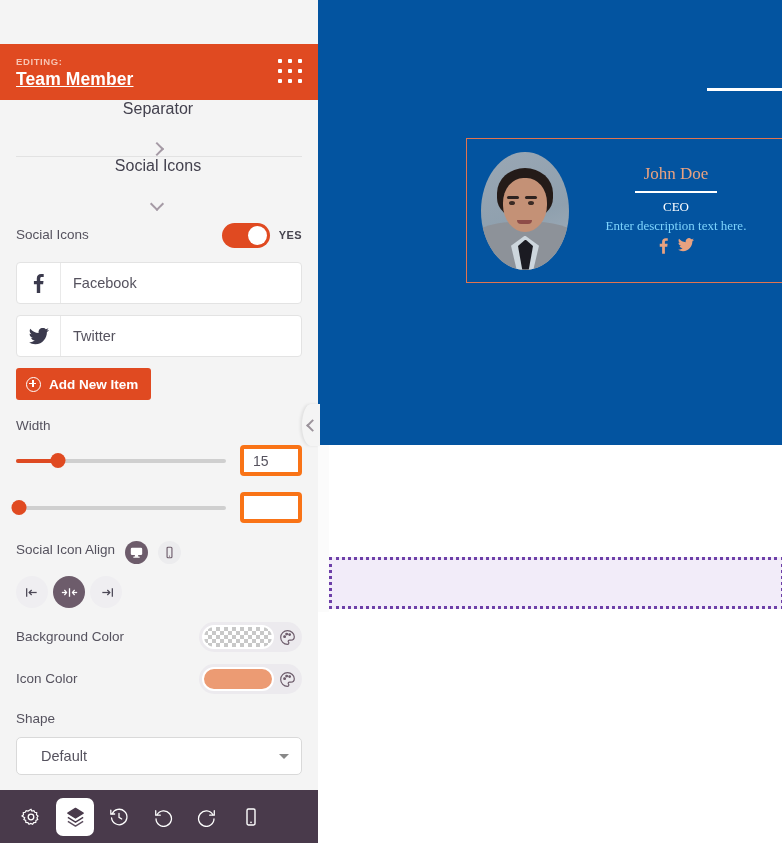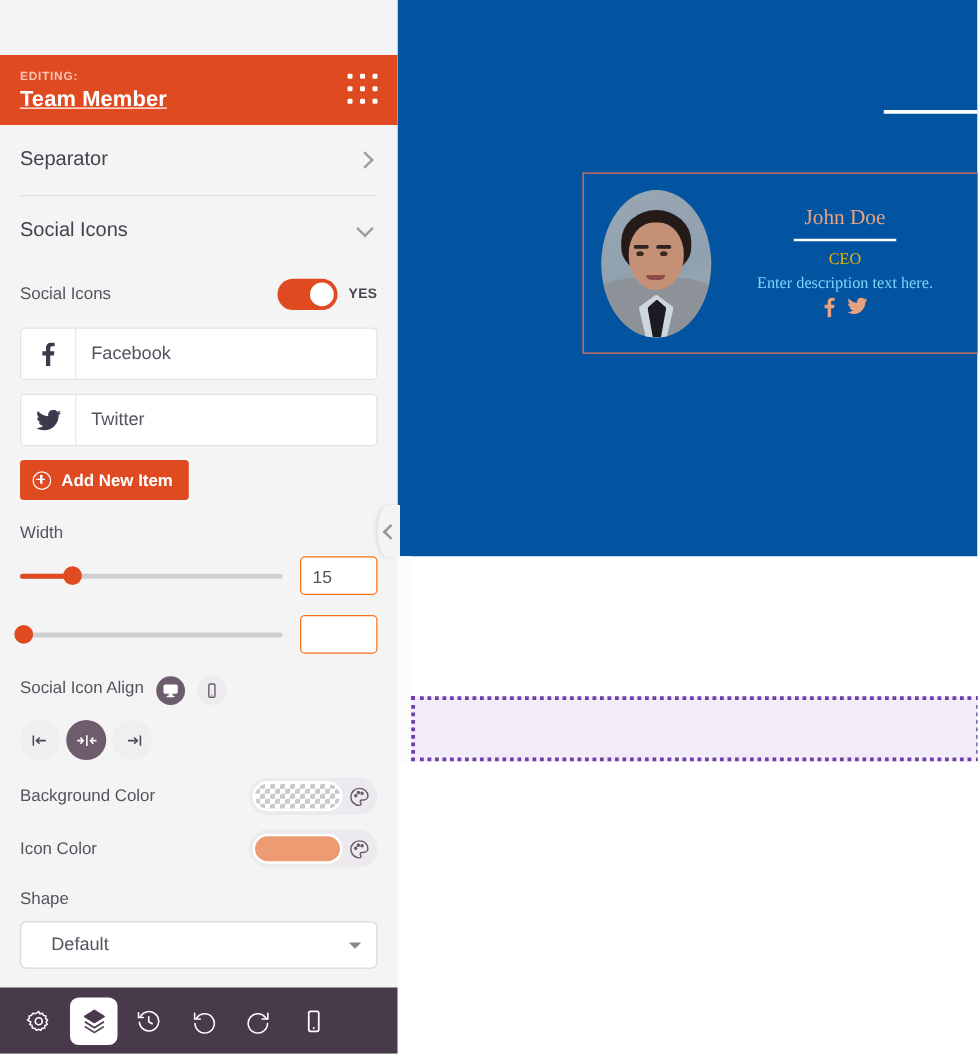--- a/index.html
+++ b/index.html
@@ -40,21 +40,21 @@
     grid-template-rows: repeat(3, 6px);
     gap: 4px; align-content: center; justify-content: center;
     cursor: pointer;
   }
   .grid-dots i { width: 4px; height: 4px; background: #ffffff; display: block; border-radius: 1px; }
 
   .panel-body { flex: 1 1 auto; overflow: hidden; position: relative; }
 
   .section-row {
     height: 56px; display: flex; align-items: center; justify-content: space-between;
-    padding: 0 18px 0 16px; cursor: pointer;
+    padding: 0 18px 0 16px; cursor: pointer; flex-direction: column;
   }
   .section-row .s-label {
     font-size: 16px; color: #43414e; font-weight: normal;
   }
   .chev { width: 14px; height: 14px; position: relative; }
   .chev::after {
     content: ""; position: absolute; width: 8px; height: 8px;
     border-right: 2px solid #a59aa5; border-bottom: 2px solid #a59aa5;
     left: 1px; top: 2px;
   }
@@ -124,21 +124,21 @@
   }
   .slider .fill {
     position: absolute; left: 0; top: 8px; height: 4px;
     background: #de4a22; border-radius: 2px;
   }
   .slider .thumb {
     position: absolute; width: 15px; height: 15px; border-radius: 50%;
     background: #e04a21; top: 2.5px; transform: translateX(-50%);
   }
   .num-input {
-    width: 62px; height: 31px; border: 1px solid #f97316; border-radius: 4px;
+    width: 62px; height: 31px; border: 4px solid #f97316; border-radius: 4px;
     background: #fff; font-size: 14px; color: #55525e; padding: 0 9px;
     font-family: "Liberation Sans", sans-serif;
   }
 
   
   .dev-btn {
     width: 23px; height: 23px; border-radius: 50%;
     display: inline-flex; align-items: center; justify-content: center;
     cursor: pointer;
   }
@@ -244,21 +244,21 @@
   }
   .card-right {
     flex: 1; display: flex; flex-direction: column; align-items: center;
     justify-content: center; padding: 0 10px;
   }
   .m-name {
     color: #e8a280; font-size: 17px; line-height: 22px;
     font-family: "Liberation Serif", serif;
   }
   .m-rule { width: 82px; height: 2px; background: #ffffff; margin: 6px 0 5px; }
-  .m-role { color: #eab308; font-size: 13px; line-height: 18px; font-family: "Liberation Serif", serif;}
+  .m-role { color: #ffffff; font-size: 13px; line-height: 18px; font-family: "Liberation Serif", serif;}
   .m-desc { color: #7dd3fc; font-size: 13px; line-height: 19px; font-family: "Liberation Serif", serif;}
   .m-socials { display: flex; gap: 10px; margin-top: 3px; color: #e8a280; }
 
   .collapse-handle {
     position: absolute; left: -16px; top: 404px; width: 18px; height: 42px;
     background: #f4f4f4; border-radius: 50% 0 0 50%;
     display: flex; align-items: center; justify-content: center;
     cursor: pointer; z-index: 9;
     box-shadow: -2px 0 3px rgba(0,0,0,.08);
   }

